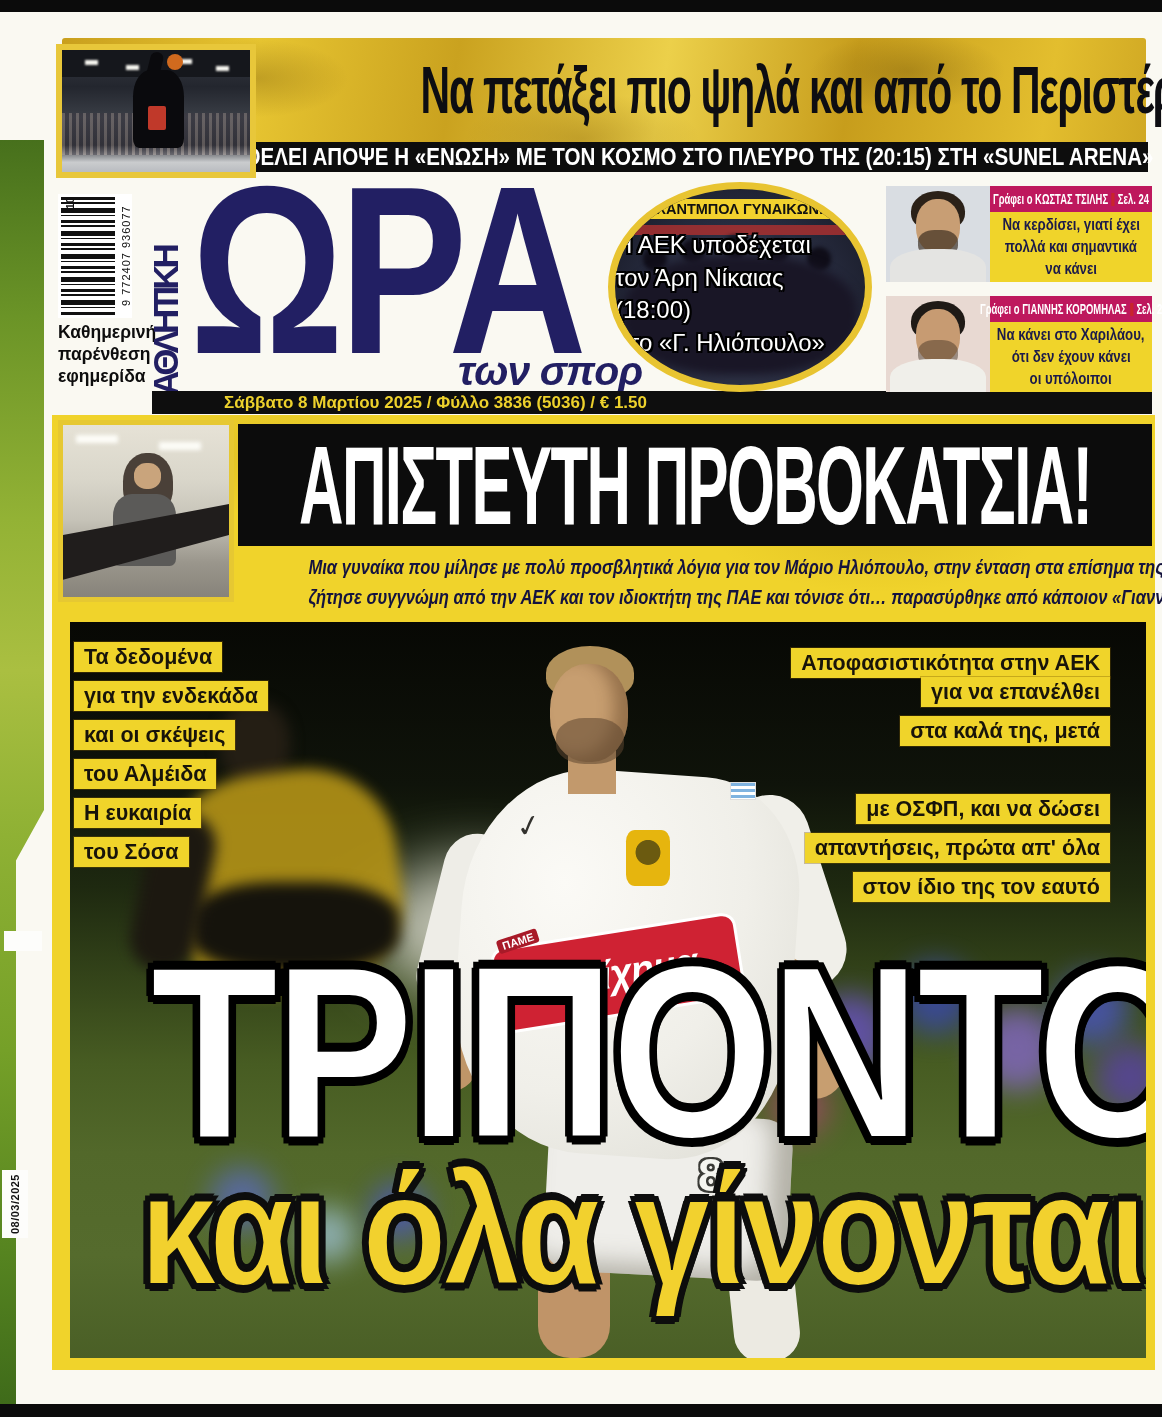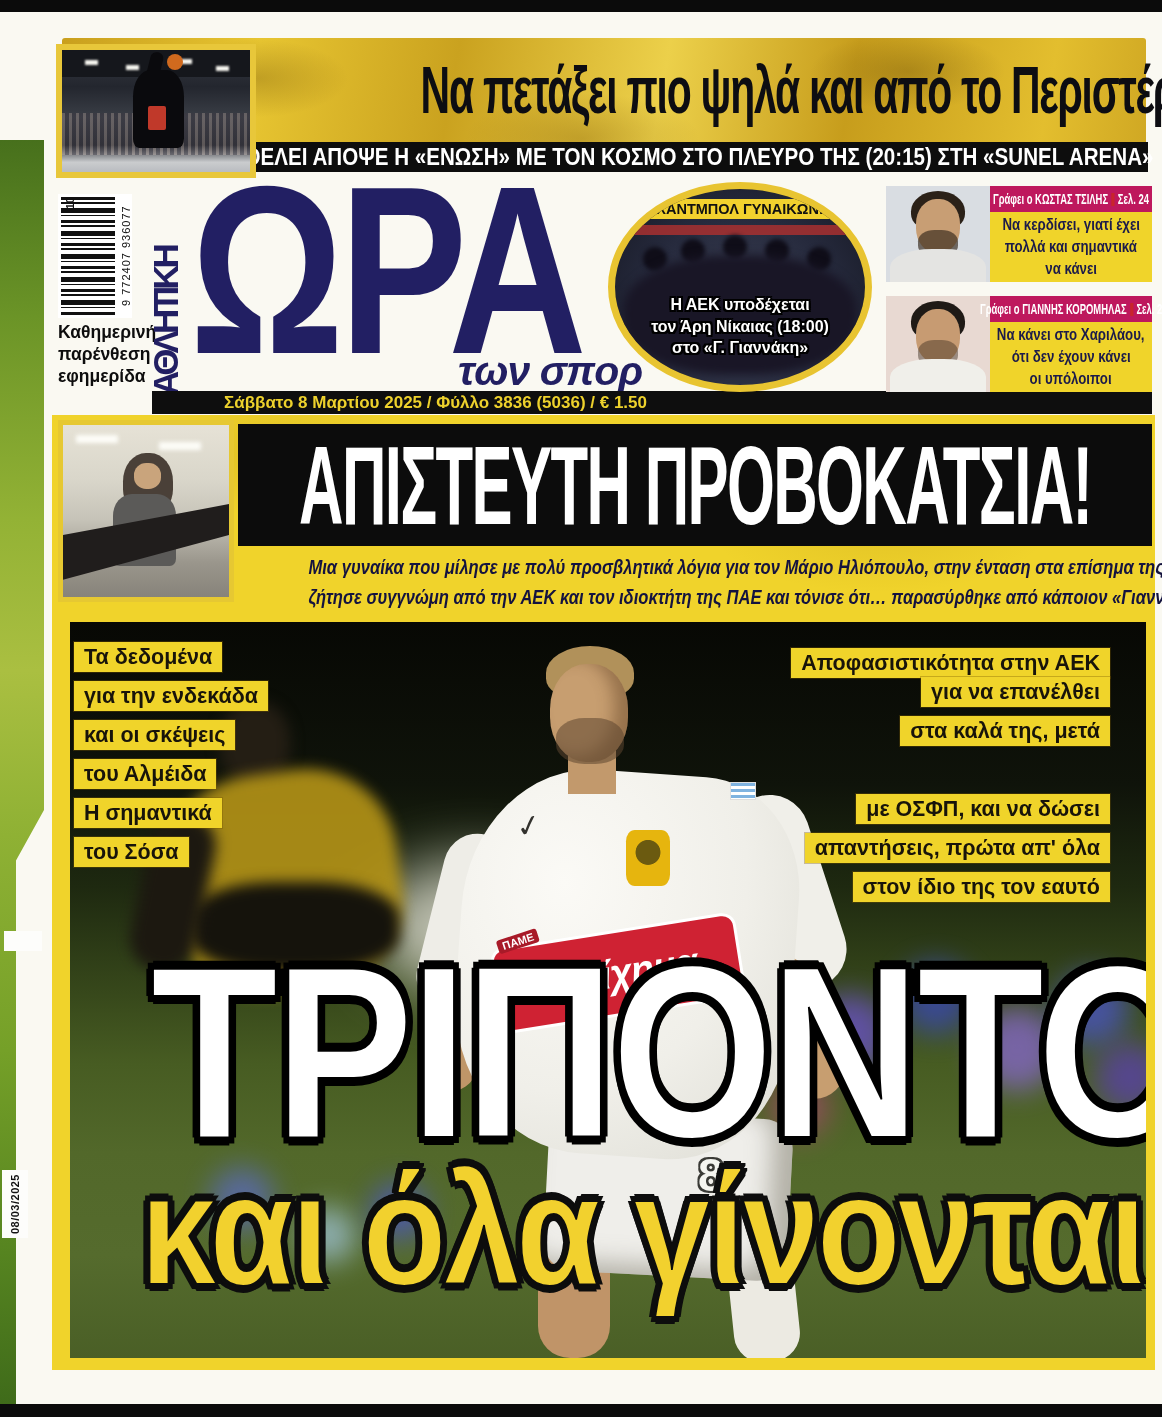--- a/index.html
+++ b/index.html
@@ -60,22 +60,22 @@
     font-size:17px;font-weight:bold;line-height:23px;padding-left:72px;}
 
   
   .hb-badge{left:608px;top:182px;width:264px;height:210px;border-radius:50%;border:7px solid #e8c431;overflow:hidden;
     background:radial-gradient(circle at 50% 62%,#3d4256 0%,#262a3d 55%,#151722 100%);}
   .hb-red{position:absolute;left:0;top:36px;width:100%;height:10px;background:#a83030;opacity:.85;}
   .hb-blob{position:absolute;left:8px;top:66px;width:234px;height:120px;background:#191626;border-radius:45%;filter:blur(5px);}
   .hb-head{position:absolute;width:24px;height:24px;border-radius:50%;background:#0f0d18;filter:blur(2px);}
   .hb-kicker{position:absolute;left:50%;top:10px;transform:translateX(-50%);background:#f2d12e;color:#111;
     font-size:14.5px;font-weight:bold;padding:2px 8px;white-space:nowrap;z-index:3;}
-  .hb-lines{position:absolute;left:0;bottom:26px;width:100%;text-align:center;color:#fff;font-weight:bold;
-    font-size:16px;line-height:1.35;z-index:3;}
+  .hb-lines{position:absolute;left:0;bottom:26px;width:100%;color:#fff;font-weight:normal;
+    font-size:24px;line-height:1.35;z-index:3;}
   .o-sm{text-shadow:-2px -2px 0 #000,2px -2px 0 #000,-2px 2px 0 #000,2px 2px 0 #000,0 -2px 0 #000,0 2px 0 #000,-2px 0 0 #000,2px 0 0 #000;}
 
   
   .column{width:266px;height:100px;}
   .portrait{position:absolute;left:0;top:2px;width:104px;height:96px;overflow:hidden;background:var(--bg);}
   .p-hair{position:absolute;left:24%;top:5%;width:52%;height:42%;border-radius:50% 50% 42% 42%;background:var(--hair);}
   .p-face{position:absolute;left:29%;top:14%;width:42%;height:56%;border-radius:46%;background:var(--face);}
   .p-beard{position:absolute;left:31%;top:46%;width:38%;height:28%;border-radius:42%;background:var(--beard);}
   .p-body{position:absolute;left:4%;top:66%;width:92%;height:42%;border-radius:44% 44% 0 0;background:var(--body);}
   .col-head{position:absolute;left:104px;top:2px;width:162px;height:26px;background:#be185d;
@@ -212,21 +212,21 @@
     <div class="hb-head" style="left:28px;top:58px;"></div>
     <div class="hb-head" style="left:66px;top:50px;"></div>
     <div class="hb-head" style="left:108px;top:46px;"></div>
     <div class="hb-head" style="left:150px;top:50px;"></div>
     <div class="hb-head" style="left:192px;top:58px;"></div>
     <div class="hb-blob"></div>
     <div class="hb-kicker">ΧΑΝΤΜΠΟΛ ΓΥΝΑΙΚΩΝ:</div>
     <div class="hb-lines o-sm">
       <div>Η ΑΕΚ υποδέχεται</div>
       <div>τον Άρη Νίκαιας (18:00)</div>
-      <div>στο «Γ. Γιαννάκη»</div>
+      <div>στο «Γ. Ηλιόπουλο»</div>
     </div>
   </div>
 
   <div class="abs column" style="left:886px;top:184px;">
     <div class="portrait" style="--bg:#d9dde2;--hair:#2b2118;--face:#c89e74;--beard:rgba(50,38,26,.65);--body:#e4e4e2;">
       <div class="p-hair"></div>
       <div class="p-face"></div>
       <div class="p-beard"></div>
       <div class="p-body"></div>
     </div>
@@ -323,21 +323,21 @@
       <div class="pl-sponsor">
         <span class="pl-sponsor-tab">ΠΑΜΕ</span>
         <span class="pl-sponsor-text">στοίχημα</span>
       </div>
     </div>
 
     <div class="chip" style="left:4px;top:20px;">Τα δεδομένα</div>
     <div class="chip" style="left:4px;top:59px;">για την ενδεκάδα</div>
     <div class="chip" style="left:4px;top:98px;">και οι σκέψεις</div>
     <div class="chip" style="left:4px;top:137px;">του Αλμέιδα</div>
-    <div class="chip" style="left:4px;top:176px;">Η σημαντικά</div>
+    <div class="chip" style="left:4px;top:176px;">Η ευκαιρία</div>
     <div class="chip" style="left:4px;top:215px;">του Σόσα</div>
 
     <div class="chip rchip" style="top:26px;">Αποφασιστικότητα στην ΑΕΚ</div>
     <div class="chip rchip" style="top:55px;">για να επανέλθει</div>
     <div class="chip rchip" style="top:94px;">στα καλά της, μετά</div>
     <div class="chip rchip" style="top:172px;">με ΟΣΦΠ, και να δώσει</div>
     <div class="chip rchip" style="top:211px;margin-left:20px;">απαντήσεις, πρώτα απ' όλα</div>
     <div class="chip rchip" style="top:250px;">στον ίδιο της τον εαυτό</div>
 
     <div class="big-title">ΤΡΙΠΟΝΤΟ</div>

